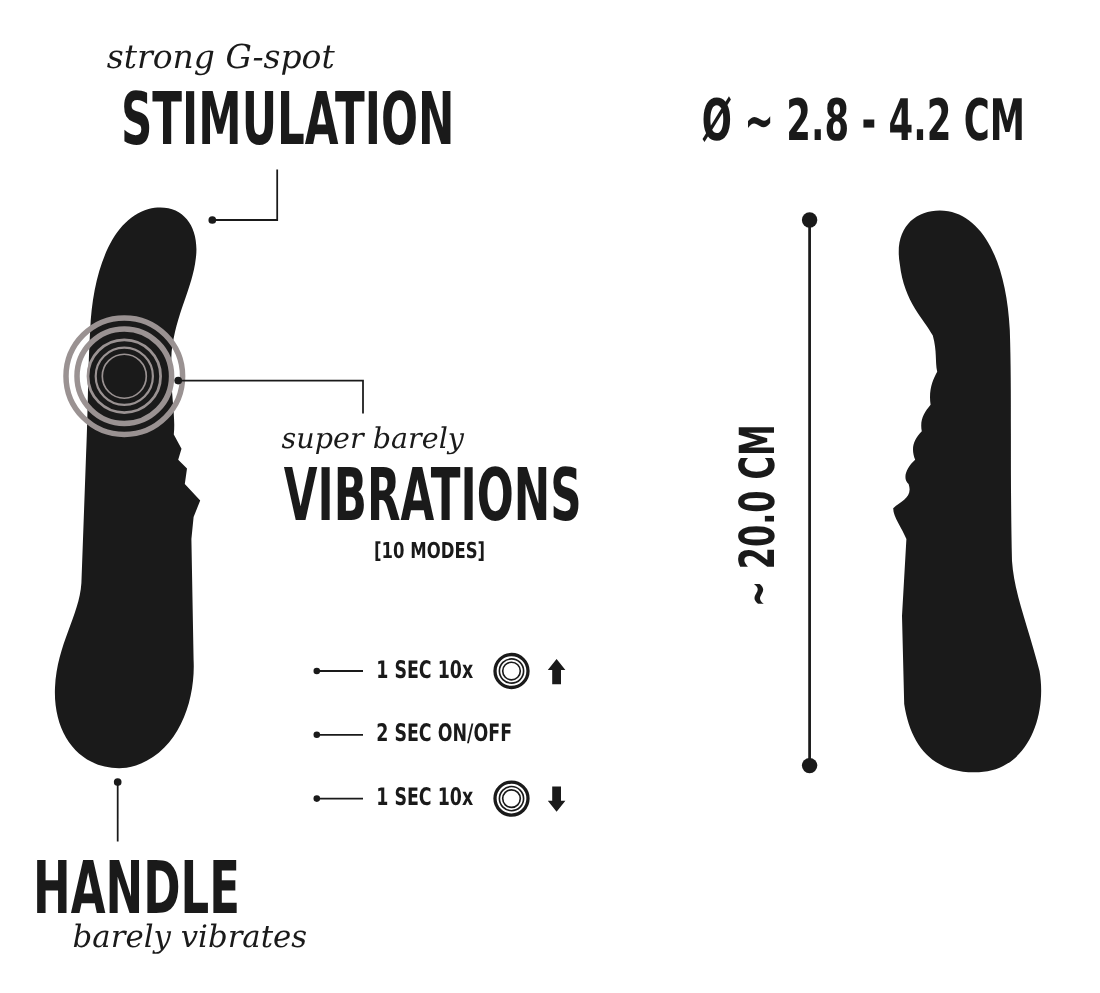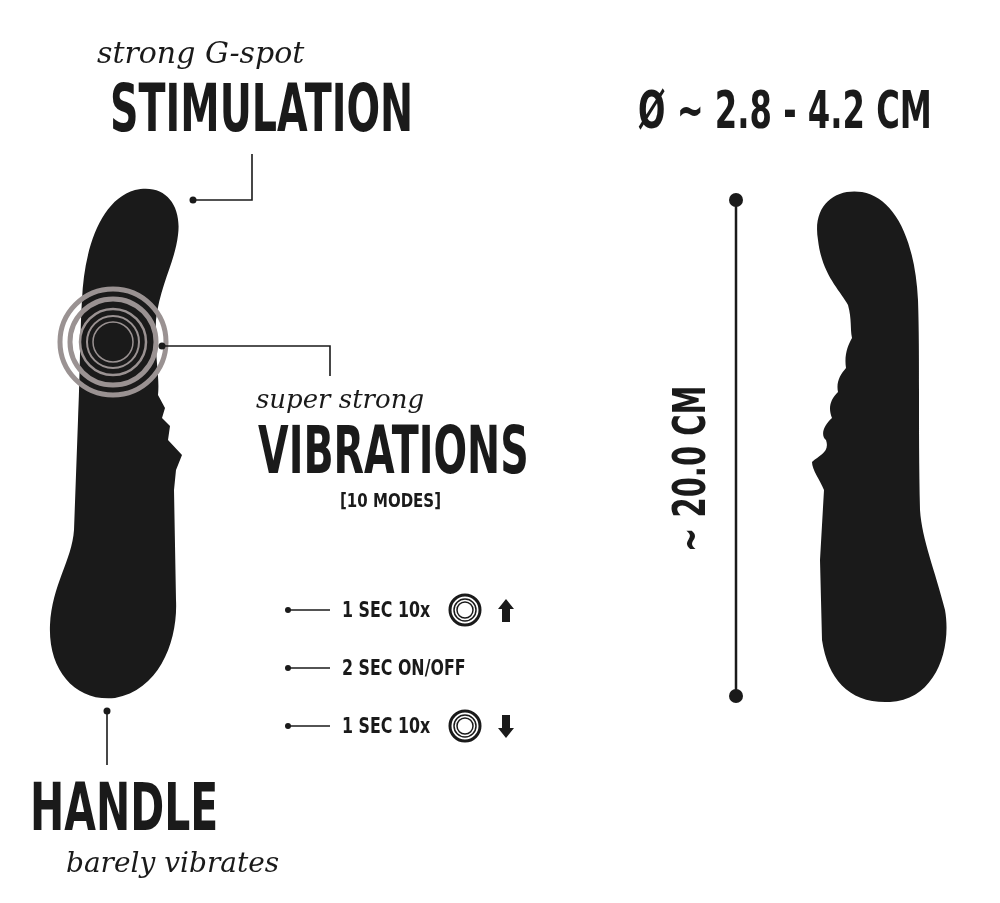--- a/index.html
+++ b/index.html
@@ -118,24 +118,24 @@
        C 844 355, 848 345, 852 338
        C 850 328, 852 320, 848 305
        C 840 290, 822 275, 818 240 Z"></path>
 </svg>
 
 <div class="abs script" style="left:97px; top:38px; font-size:30px;">strong G-spot</div>
 <div class="abs display" style="left:110px; top:76px; font-size:66px; transform:scaleX(0.6);">STIMULATION</div>
 
 <div class="abs display" style="left:638px; top:84px; font-size:52px; transform:scaleX(0.62);">Ø ~ 2.8 - 4.2 CM</div>
 
-<div class="abs script" style="left:256px; top:386px; font-size:26px;">super strong</div>
+<div class="abs script" style="left:256px; top:386px; font-size:26px;">super barely</div>
 <div class="abs display" style="left:258px; top:418px; font-size:66px; transform:scaleX(0.6);">VIBRATIONS</div>
 <div class="abs display" style="left:340px; top:490px; font-size:20px; transform:scaleX(0.75);">[10 MODES]</div>
 
 <div class="abs mode-text" style="left:342px; top:599px;">1 SEC 10x</div>
 <div class="abs mode-text" style="left:342px; top:657px;">2 SEC ON/OFF</div>
 <div class="abs mode-text" style="left:342px; top:715px;">1 SEC 10x</div>
 
 <div class="abs display" style="left:30px; top:775px; font-size:66px; transform:scaleX(0.62);">HANDLE</div>
-<div class="abs script" style="left:66px; top:838px; font-size:28px;margin-top:11px;">barely vibrates</div>
+<div class="abs script" style="left:66px; top:838px; font-size:28px;">barely vibrates</div>
 
 <div class="abs display" style="left:668px; top:552px; font-size:44px; transform:rotate(-90deg) scaleX(0.66);">~ 20.0 CM</div>
 
 </body></html>

